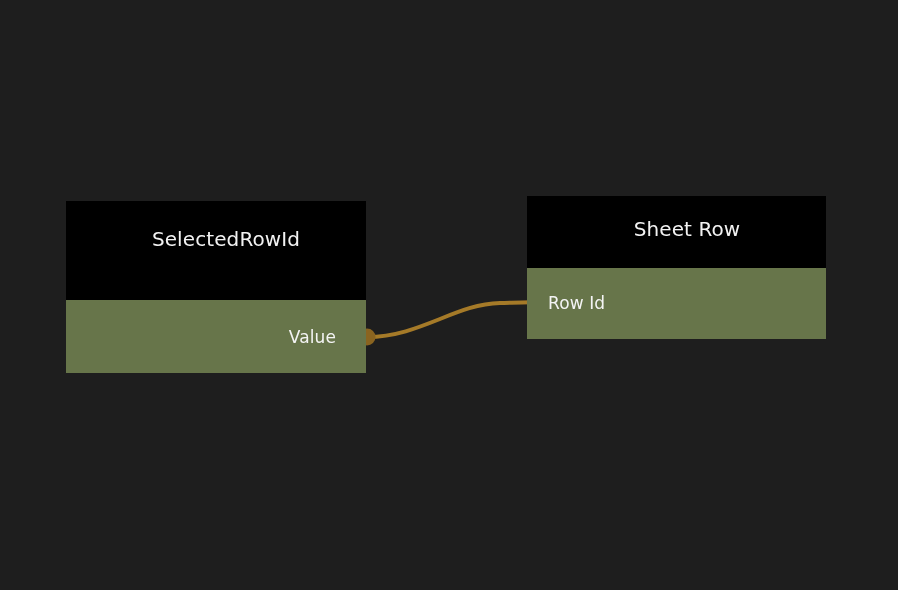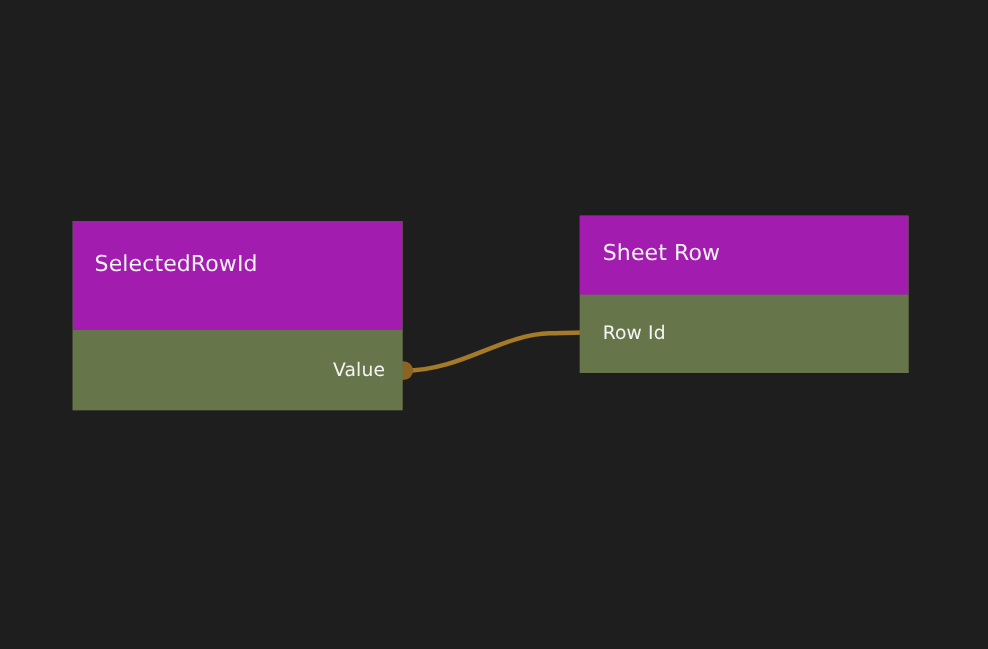--- a/index.html
+++ b/index.html
@@ -34,22 +34,23 @@
 
   
   .node {
     position: absolute;
     box-sizing: border-box;
     overflow: hidden;
     background: #67754a;
   }
   .node-header {
     box-sizing: border-box;
-    background: #a21caf;
+    background: #000000;
     width: 100%;
+    text-align: center;
   }
   .node-title {
     color: #f2f2f2;
     font-size: 20px;
     line-height: 24px;
     letter-spacing: 0.1px;
     white-space: nowrap;
   }
   .node-subtitle {
     color: #bdbdb5;
@@ -84,21 +85,21 @@
     height: 172px;
   }
   #node-selectedrowid .node-header {
     height: 99px;
     padding: 26px 0 0 20px;
   }
   #node-selectedrowid .node-body {
     height: 73px;
   }
   #node-selectedrowid .port-row-out {
-    right: 16px;
+    right: 30px;
     top: 27px;
   }
 
   
   #node-sheetrow {
     left: 527px;
     top: 196px;
     width: 299px;
     height: 143px;
   }

